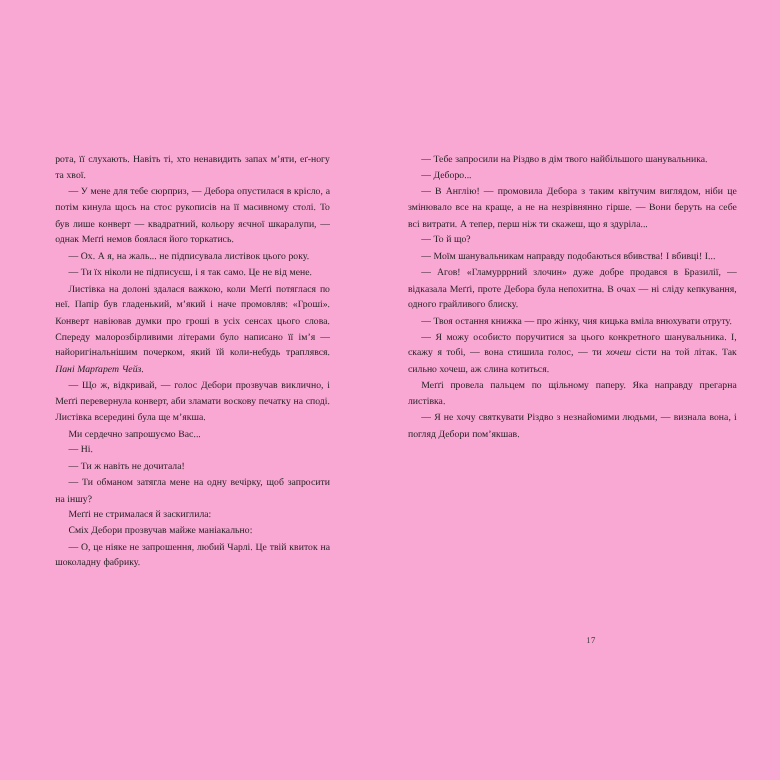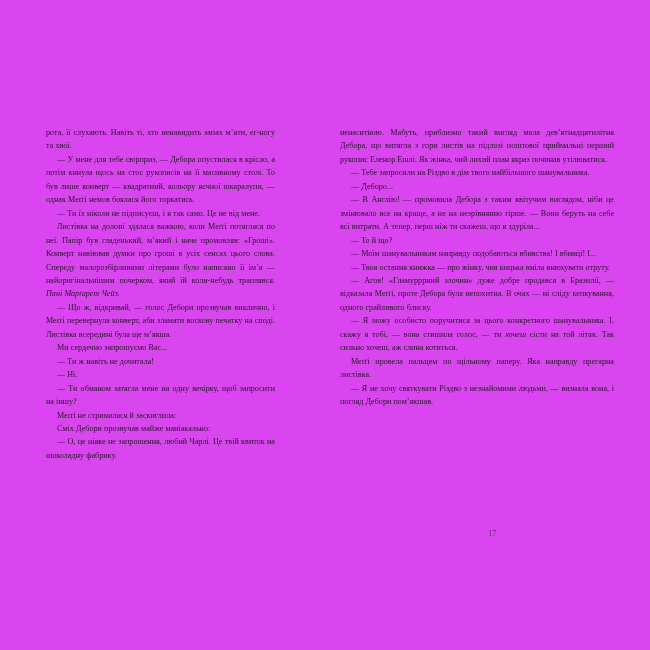--- a/index.html
+++ b/index.html
@@ -13,21 +13,21 @@
     height: 650px;
     overflow: hidden;
     font-family: "Liberation Serif", "DejaVu Serif", serif;
     color: #1b1b1b;
   }
 
   .spread {
     position: relative;
     width: 650px;
     height: 650px;
-    background: #d946ef;
+    background: #f9a8d4;
     display: flex;
     justify-content: space-between;
     box-sizing: border-box;
   }
 
   .page {
     position: relative;
     width: 315px;
     height: 650px;
     box-sizing: border-box;
@@ -85,47 +85,47 @@
 </head>
 <body>
 
 <div class="spread">
 
   <div class="page page-left">
     <div class="textblock">
 
       <p class="noind">рота, її слухають. Навіть ті, хто ненавидить запах м’яти, еґ-ногу та хвої.</p>
       <p class="ind">— У мене для тебе сюрприз, — Дебора опустилася в крісло, а потім кинула щось на стос рукописів на її масивному столі. То був лише конверт — квадратний, кольору яєчної шкаралупи, — однак Меґґі немов боялася його торкатись.</p>
+      <p class="ind">— Ох. А я, на жаль... не підписувала листівок цього року.</p>
       <p class="ind">— Ти їх ніколи не підписуєш, і я так само. Це не від мене.</p>
 
       <p class="ind"><span>Листівка на долоні здалася важкою, коли Меґґі потяглася по неї. Папір був гладенький, м’який і наче промовляв: «Гроші». Конверт навіював думки про гроші в усіх сенсах цього слова. Спереду малорозбірливими літерами було написано її ім’я — найоригінальнішим почерком, який їй коли-небудь траплявся. </span><em>Пані Марґарет Чейз.</em></p>
 
       <p class="ind">— Що ж, відкривай, — голос Дебори прозвучав виклично, і Меґґі перевернула конверт, аби зламати воскову печатку на споді. Листівка всередині була ще м’якша.</p>
       <p class="italic">Ми сердечно запрошуємо Вас...</p>
+      <p class="ind">— Ні.</p>
       <p class="ind">— Ти ж навіть не дочитала!</p>
-      <p class="ind">— Ні.</p>
       <p class="ind">— Ти обманом затягла мене на одну вечірку, щоб запросити на іншу?</p>
       <p class="ind">Меґґі не стрималася й заскиглила:</p>
       <p class="ind">Сміх Дебори прозвучав майже маніакально:</p>
       <p class="ind">— О, це ніяке не запрошення, любий Чарлі. Це твій квиток на шоколадну фабрику.</p>
 
     </div>
   </div>
 
   <div class="page page-right">
     <div class="textblock">
 
-      <p class="noind">ненаситною. Мабуть, приблизно такий вигляд мала дев’ятнадцятилітня Дебора, що витягла з гори листів на підлозі поштової приймальні перший рукопис Еленор Ешлі. Як жінка, чий лихий план якраз починав утілюватися.</p>
       <p class="ind">— Тебе запросили на Різдво в дім твого найбільшого шанувальника.</p>
       <p class="ind">— Деборо...</p>
       <p class="ind">— В Англію! — промовила Дебора з таким квітучим виглядом, ніби це змінювало все на краще, а не на незрівнянно гірше. — Вони беруть на себе всі витрати. А тепер, перш ніж ти скажеш, що я здуріла...</p>
       <p class="ind">— То й що?</p>
       <p class="ind">— Моїм шанувальникам направду подобаються вбивства! І вбивці! І...</p>
+      <p class="ind">— Агов! «Гламурррний злочин» дуже добре продався в Бразилії, — відказала Меґґі, проте Дебора була непохитна. В очах — ні сліду кепкування, одного грайливого блиску.</p>
       <p class="ind">— Твоя остання книжка — про жінку, чия кицька вміла внюхувати отруту.</p>
-      <p class="ind">— Агов! «Гламурррний злочин» дуже добре продався в Бразилії, — відказала Меґґі, проте Дебора була непохитна. В очах — ні сліду кепкування, одного грайливого блиску.</p>
 
       <p class="ind"><span>— Я можу особисто поручитися за цього конкретного шанувальника. І, скажу я тобі, — вона стишила голос, — ти </span><em>хочеш</em><span> сісти на той літак. Так сильно хочеш, аж слина котиться.</span></p>
 
       <p class="ind">Меґґі провела пальцем по щільному паперу. Яка направду прегарна листівка.</p>
       <p class="ind">— Я не хочу святкувати Різдво з незнайомими людьми, — визнала вона, і погляд Дебори пом’якшав.</p>
 
     </div>
     <div class="folio">17</div>
   </div>
 

